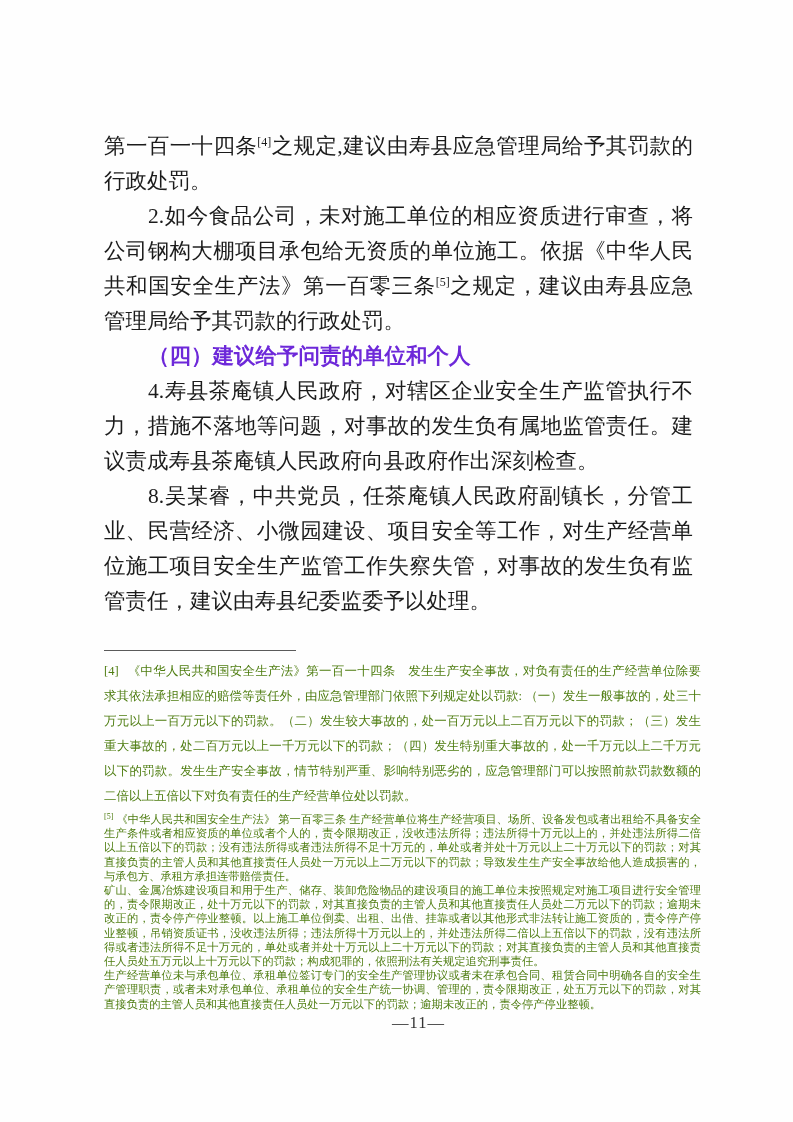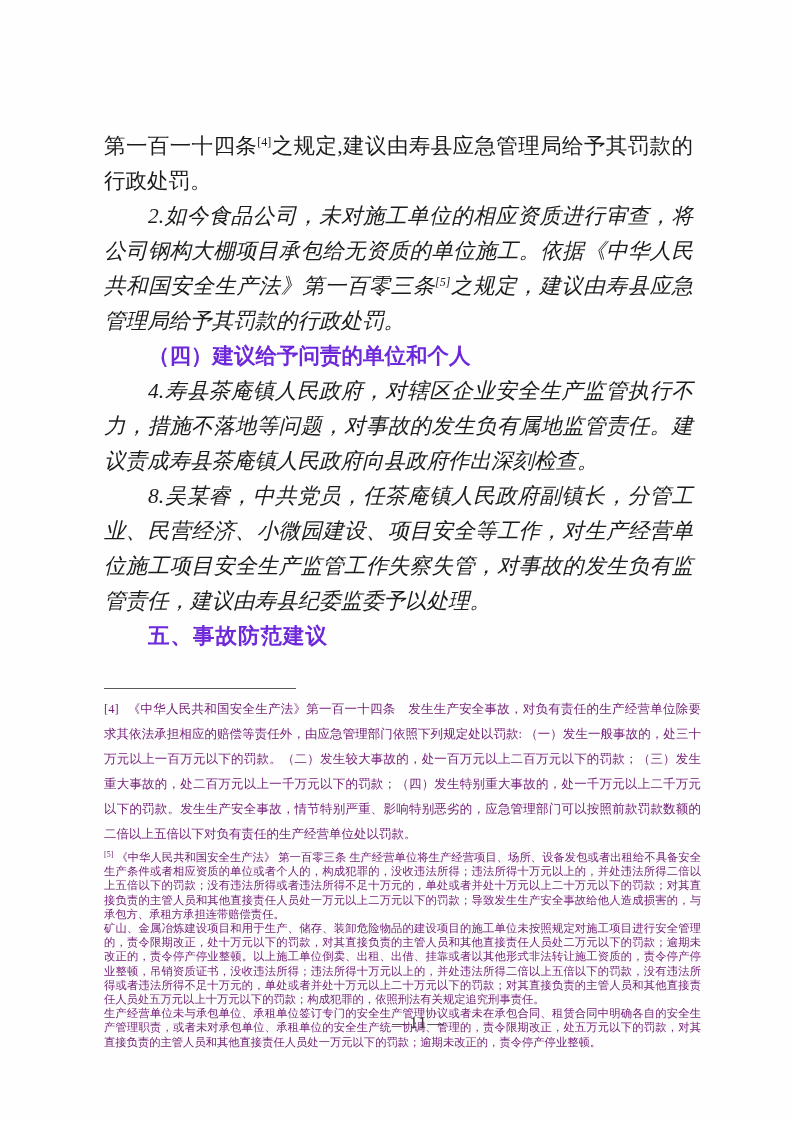--- a/index.html
+++ b/index.html
@@ -24,21 +24,20 @@
     font-size: 21.5px;
     line-height: 35px;
     color: #1b1b1b;
     text-align: justify;
   }
   .body-text p {
     margin: 0;
   }
   .para-indent {
     text-indent: 2.05em;
-    font-style: italic;
   }
   .body-sup {
     font-size: 12px;
     line-height: 0;
     vertical-align: 7px;
   }
   h3.section-heading {
     margin: 0;
     font-size: 21.5px;
     line-height: 35px;
@@ -47,23 +46,23 @@
     color: #6d28d9;
   }
   h3.heading-hei {
     font-family: "Liberation Sans", "DejaVu Sans", sans-serif;
     letter-spacing: 1px;
   }
   
   .footnotes {
     position: absolute;
     left: 104px;
-    top: 688px;
+    top: 650px;
     width: 597px;
-    color: #701a75;
+    color: #4d7c0f;
   }
   .fn-rule {
     width: 192px;
     height: 0;
     border-top: 1.5px solid #5a5a5a;
     margin-bottom: 8px;
   }
   .footnote-4 {
     font-size: 12.5px;
     line-height: 25px;
@@ -109,30 +108,29 @@
     <p class="para"><span>第一百一十四条</span><sup class="body-sup">[4]</sup><span>之规定,建议由寿县应急管理局给予其罚款的行政处罚。</span></p>
 
     <p class="para para-indent"><span>2.如今食品公司，未对施工单位的相应资质进行审查，将公司钢构大棚项目承包给无资质的单位施工。依据《中华人民共和国安全生产法》第一百零三条</span><sup class="body-sup">[5]</sup><span>之规定，建议由寿县应急管理局给予其罚款的行政处罚。</span></p>
 
     <h3 class="section-heading">（四）建议给予问责的单位和个人</h3>
 
     <p class="para para-indent">4.寿县茶庵镇人民政府，对辖区企业安全生产监管执行不力，措施不落地等问题，对事故的发生负有属地监管责任。建议责成寿县茶庵镇人民政府向县政府作出深刻检查。</p>
 
     <p class="para para-indent">8.吴某睿，中共党员，任茶庵镇人民政府副镇长，分管工业、民营经济、小微园建设、项目安全等工作，对生产经营单位施工项目安全生产监管工作失察失管，对事故的发生负有监管责任，建议由寿县纪委监委予以处理。</p>
 
-    <h3 class="section-heading heading-hei">五、事故防范建议</h3>
   </main>
 
   <footer class="footnotes">
     <div class="fn-rule"></div>
 
     <div class="footnote-4"><span class="fn4-marker">[4]</span><span>《中华人民共和国安全生产法》第一百一十四条　发生生产安全事故，对负有责任的生产经营单位除要 求其依法承担相应的赔偿等责任外，由应急管理部门依照下列规定处以罚款: （一）发生一般事故的，处三十万元以上一百万元以下的罚款。（二）发生较大事故的，处一百万元以上二百万元以下的罚款；（三）发生重大事故的，处二百万元以上一千万元以下的罚款；（四）发生特别重大事故的，处一千万元以上二千万元以下的罚款。发生生产安全事故，情节特别严重、影响特别恶劣的，应急管理部门可以按照前款罚款数额的二倍以上五倍以下对负有责任的生产经营单位处以罚款。</span></div>
 
     <div class="footnote-5">
-      <div class="fn-para"><sup class="fn5-sup">[5]</sup><span>《中华人民共和国安全生产法》 第一百零三条 生产经营单位将生产经营项目、场所、设备发包或者出租给不具备安全生产条件或者相应资质的单位或者个人的，构成犯罪的，没收违法所得；违法所得十万元以上的，并处违法所得二倍以上五倍以下的罚款；没有违法所得或者违法所得不足十万元的，单处或者并处十万元以上二十万元以下的罚款；对其直接负责的主管人员和其他直接责任人员处一万元以上二万元以下的罚款；导致发生生产安全事故给他人造成损害的，与承包方、承租方承担连带赔偿责任。</span></div>
+      <div class="fn-para"><sup class="fn5-sup">[5]</sup><span>《中华人民共和国安全生产法》 第一百零三条 生产经营单位将生产经营项目、场所、设备发包或者出租给不具备安全生产条件或者相应资质的单位或者个人的，责令限期改正，没收违法所得；违法所得十万元以上的，并处违法所得二倍以上五倍以下的罚款；没有违法所得或者违法所得不足十万元的，单处或者并处十万元以上二十万元以下的罚款；对其直接负责的主管人员和其他直接责任人员处一万元以上二万元以下的罚款；导致发生生产安全事故给他人造成损害的，与承包方、承租方承担连带赔偿责任。</span></div>
       <div class="fn-para">矿山、金属冶炼建设项目和用于生产、储存、装卸危险物品的建设项目的施工单位未按照规定对施工项目进行安全管理的，责令限期改正，处十万元以下的罚款，对其直接负责的主管人员和其他直接责任人员处二万元以下的罚款；逾期未改正的，责令停产停业整顿。以上施工单位倒卖、出租、出借、挂靠或者以其他形式非法转让施工资质的，责令停产停业整顿，吊销资质证书，没收违法所得；违法所得十万元以上的，并处违法所得二倍以上五倍以下的罚款，没有违法所得或者违法所得不足十万元的，单处或者并处十万元以上二十万元以下的罚款；对其直接负责的主管人员和其他直接责任人员处五万元以上十万元以下的罚款；构成犯罪的，依照刑法有关规定追究刑事责任。</div>
       <div class="fn-para">生产经营单位未与承包单位、承租单位签订专门的安全生产管理协议或者未在承包合同、租赁合同中明确各自的安全生产管理职责，或者未对承包单位、承租单位的安全生产统一协调、管理的，责令限期改正，处五万元以下的罚款，对其直接负责的主管人员和其他直接责任人员处一万元以下的罚款；逾期未改正的，责令停产停业整顿。</div>
     </div>
   </footer>
 
   <div class="page-number">—11—</div>
 
 </div>
 
 </body></html>

